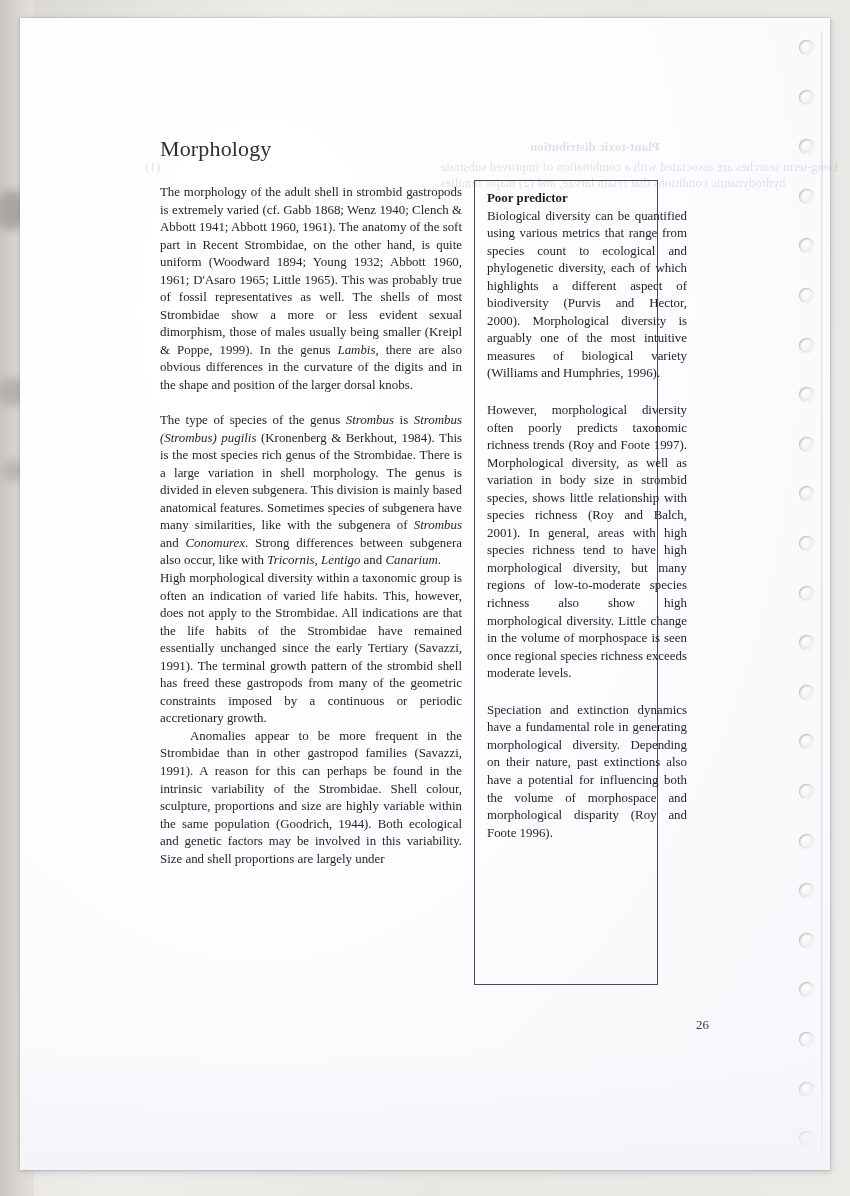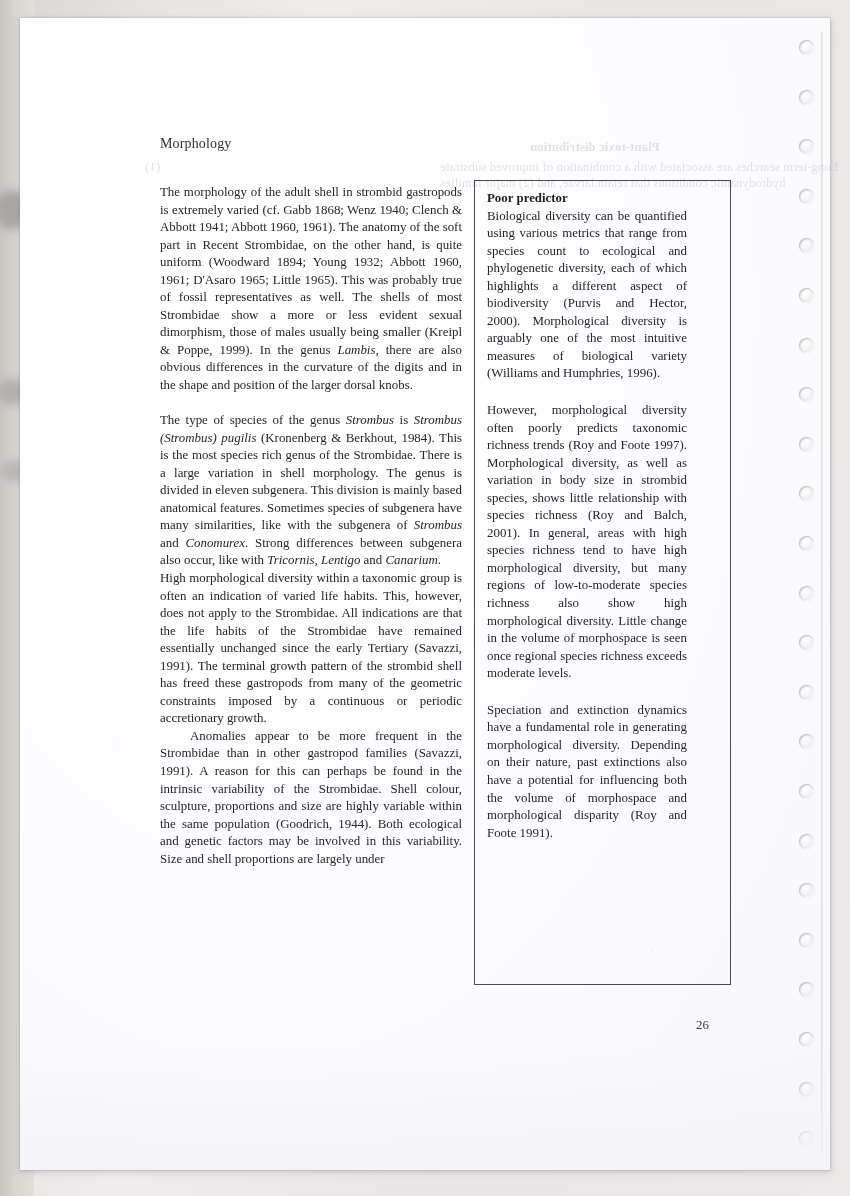--- a/index.html
+++ b/index.html
@@ -110,21 +110,21 @@
     letter-spacing: .2px;
   }
   .bleed.b-title { font-weight: bold; font-size: 12.5px; }
   .bleed.b-body  { font-size: 12.5px; }
 
   h1#doc-title {
     position: absolute;
     left: 140px;
     top: 118px;
     margin: 0;
-    font-size: 14px;
+    font-size: 22px;
     font-weight: normal;
     color: #2e2e33;
     letter-spacing: .15px;
     font-family: "Liberation Serif", serif;
   }
 
   
   #col-left {
     position: absolute;
     left: 140px;
@@ -147,21 +147,21 @@
     line-height: 17.55px;
     color: #1d1d22;
   }
   h2.sub.spaced { margin-top: 17.5px; }
 
   
   #box {
     position: absolute;
     left: 454px;
     top: 162px;
-    width: 257px;
+    width: 184px;
     height: 805px;
     border: 1.4px solid #4a4a52;
     background: rgba(255,255,255,0.0);
     box-sizing: border-box;
   }
   #box-inner {
     position: absolute;
     left: 12px;
     top: 9px;
     width: 200px;
@@ -235,21 +235,21 @@
         <p>High morphological diversity within a taxonomic group is often an indication of varied life habits. This, however, does not apply to the Strombidae. All indications are that the life habits of the Strombidae have remained essentially unchanged since the early Tertiary (Savazzi, 1991). The terminal growth pattern of the strombid shell has freed these gastropods from many of the geometric constraints imposed by a continuous or periodic accretionary growth.</p>
 
         <p class="indent">Anomalies appear to be more frequent in the Strombidae than in other gastropod families (Savazzi, 1991). A reason for this can perhaps be found in the intrinsic variability of the Strombidae. Shell colour, sculpture, proportions and size are highly variable within the same population (Goodrich, 1944). Both ecological and genetic factors may be involved in this variability. Size and shell proportions are largely under</p>
       </div>
 
       <div id="box">
         <div id="box-inner">
           <h2>Poor predictor</h2>
           <p>Biological diversity can be quantified using various metrics that range from species count to ecological and phylogenetic diversity, each of which highlights a different aspect of biodiversity (Purvis and Hector, 2000). Morphological diversity is arguably one of the most intuitive measures of biological variety (Williams and Humphries, 1996).</p>
           <p class="gap-before">However, morphological diversity often poorly predicts taxonomic richness trends (Roy and Foote 1997). Morphological diversity, as well as variation in body size in strombid species, shows little relationship with species richness (Roy and Balch, 2001). In general, areas with high species richness tend to have high morphological diversity, but many regions of low-to-moderate species richness also show high morphological diversity. Little change in the volume of morphospace is seen once regional species richness exceeds moderate levels.</p>
-          <p class="gap-before">Speciation and extinction dynamics have a fundamental role in generating morphological diversity. Depending on their nature, past extinctions also have a potential for influencing both the volume of morphospace and morphological disparity (Roy and Foote 1991).</p>
+          <p class="gap-before">Speciation and extinction dynamics have a fundamental role in generating morphological diversity. Depending on their nature, past extinctions also have a potential for influencing both the volume of morphospace and morphological disparity (Roy and Foote 1996).</p>
         </div>
       </div>
 
       <div id="page-number">26</div>
 
       <div id="speckle"></div>
     </div>
 
     <div id="binding">
       <div id="crease"></div>

